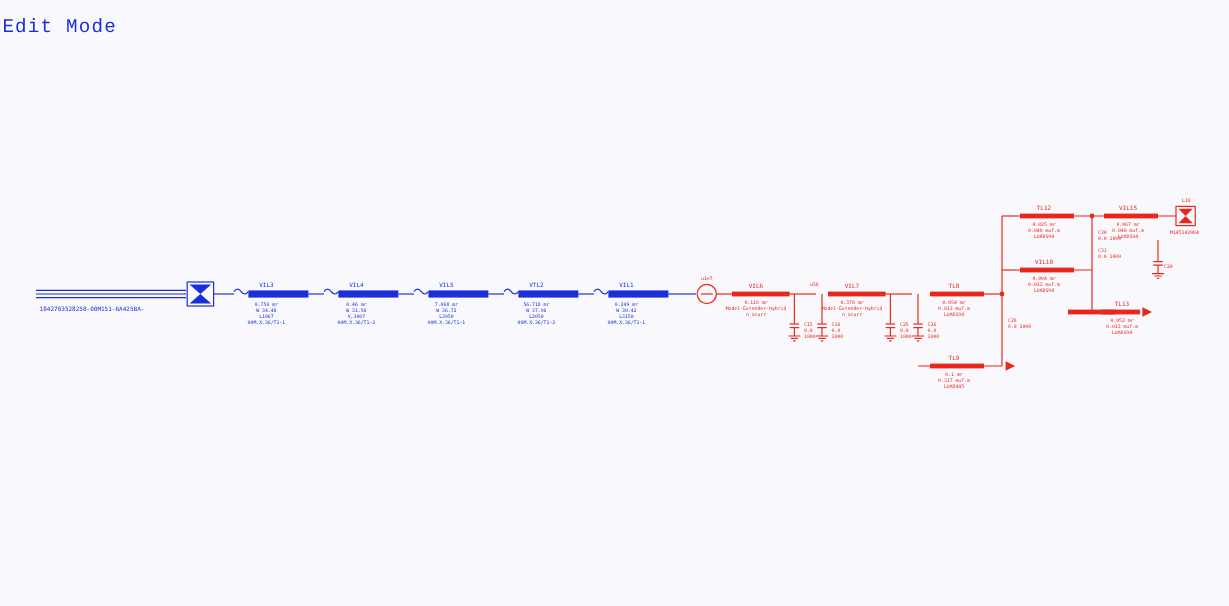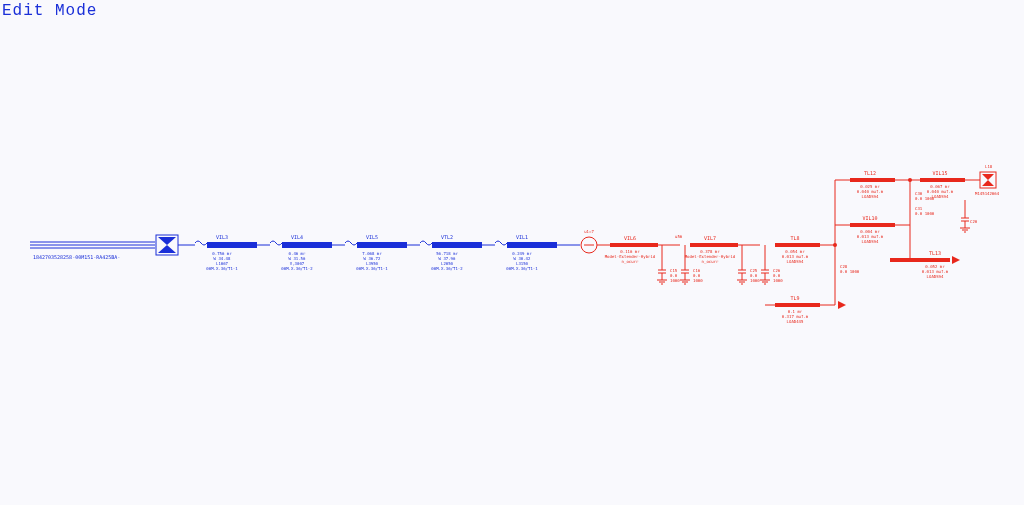--- a/index.html
+++ b/index.html
@@ -1,16 +1,16 @@
 <!DOCTYPE html>
 <html><head>
 <meta charset="utf-8">
 <style>
   html,body{margin:0;padding:0;width:1024px;height:505px;background:#f9f9fd;font-family:monospace;overflow:hidden}
-  .mode-label{position:absolute;top:2px;left:2px;color:#1a2fd8;font-family:"Courier New",monospace;font-size:16px;letter-spacing:1px}
+  .mode-label{position:absolute;top:14px;left:2px;color:#1a2fd8;font-family:"Courier New",monospace;font-size:16px;letter-spacing:1px}
   svg{position:absolute;top:0;left:0}
   .blue{stroke:#1a2fd8;fill:none}
   .blue-fill{fill:#1a2fd8}
   .red{stroke:#e8281c;fill:none}
   .red-fill{fill:#e8281c}
   .txt-blue{fill:#1a2fd8;font-family:monospace}
   .txt-red{fill:#e8281c;font-family:monospace}
   .tiny{font-size:5px}
   .tiny2{font-size:4px}
 </style>

